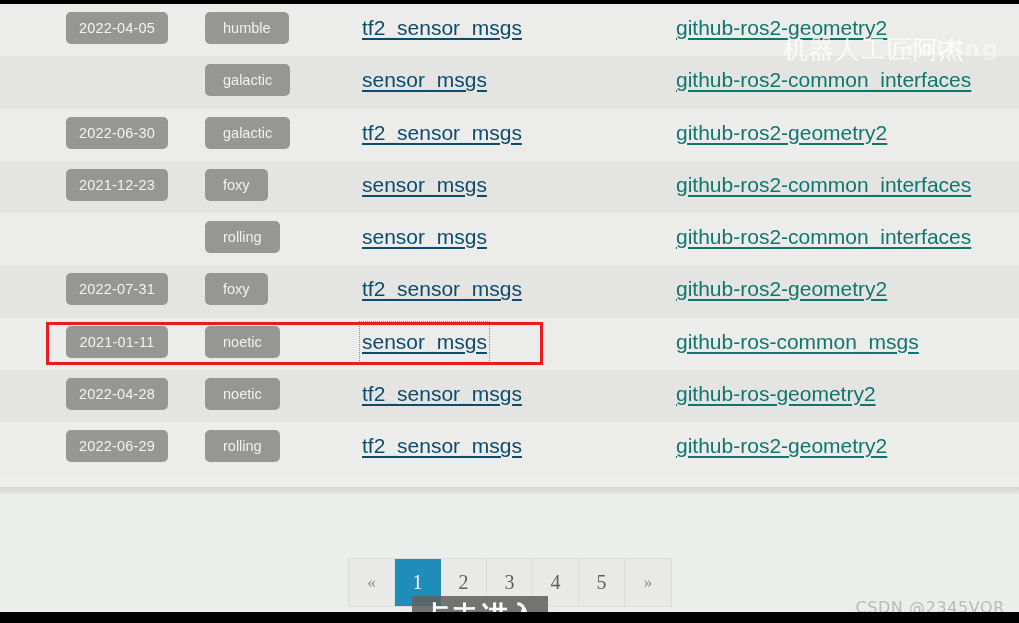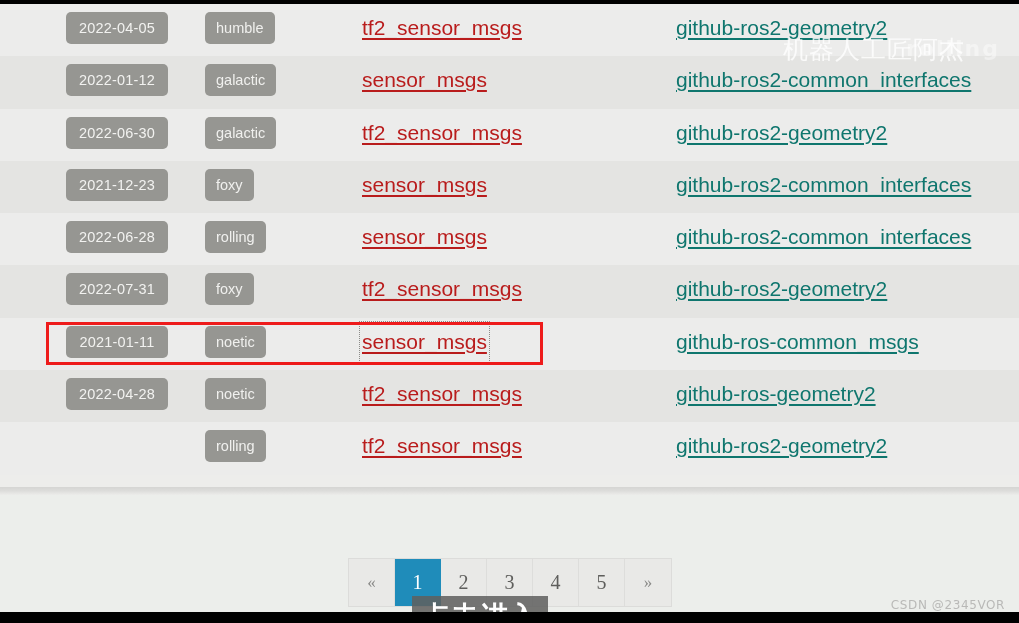--- a/index.html
+++ b/index.html
@@ -80,31 +80,31 @@
     position: absolute;
     left: 205px;
     top: 8px;
     height: 32px;
     line-height: 32px;
     text-align: center;
     border-radius: 5px;
     background: #969692;
     color: #f0f0ee;
     font-size: 14.5px;
-    padding: 0 11px;
+    padding: 0 18px;
     box-sizing: border-box;
   }
   .cell-pkg {
     position: absolute;
     left: 362px;
     top: 6px;
     height: 36px;
     line-height: 36px;
     font-size: 21px;
-    color: #b91c1c;
+    color: #0c4a6e;
     text-decoration: underline;
     text-decoration-thickness: 1.5px;
     text-underline-offset: 3px;
     white-space: nowrap;
     cursor: pointer;
   }
   .cell-repo {
     position: absolute;
     left: 676px;
     top: 6px;
@@ -229,21 +229,21 @@
     letter-spacing: 2px;
     z-index: 24;
     font-weight: bold;
     font-family: "DejaVu Sans", sans-serif;
     pointer-events: none;
   }
   #watermark-csdn {
     position: absolute;
     right: 14px;
     top: 598px;
-    font-size: 12px;
+    font-size: 16px;
     color: #b9b9b7;
     letter-spacing: 0.6px;
     z-index: 55;
     font-family: "DejaVu Sans", sans-serif;
     pointer-events: none;
   }
 </style>
 </head>
 <body>
 
@@ -254,42 +254,40 @@
   <div id="table">
 
     <div class="row odd">
       <div class="cell-date">2022-04-05</div>
       <div class="cell-distro">humble</div>
       <div class="cell-pkg">tf2_sensor_msgs</div>
       <div class="cell-repo">github-ros2-geometry2</div>
     </div>
 
     <div class="row even">
-      <div class="cell-date">2022-01-12</div>
       <div class="cell-distro">galactic</div>
       <div class="cell-pkg">sensor_msgs</div>
       <div class="cell-repo">github-ros2-common_interfaces</div>
     </div>
 
     <div class="row odd">
       <div class="cell-date">2022-06-30</div>
       <div class="cell-distro">galactic</div>
       <div class="cell-pkg">tf2_sensor_msgs</div>
       <div class="cell-repo">github-ros2-geometry2</div>
     </div>
 
     <div class="row even">
       <div class="cell-date">2021-12-23</div>
       <div class="cell-distro">foxy</div>
       <div class="cell-pkg">sensor_msgs</div>
       <div class="cell-repo">github-ros2-common_interfaces</div>
     </div>
 
     <div class="row odd">
-      <div class="cell-date">2022-06-28</div>
       <div class="cell-distro">rolling</div>
       <div class="cell-pkg">sensor_msgs</div>
       <div class="cell-repo">github-ros2-common_interfaces</div>
     </div>
 
     <div class="row even">
       <div class="cell-date">2022-07-31</div>
       <div class="cell-distro">foxy</div>
       <div class="cell-pkg">tf2_sensor_msgs</div>
       <div class="cell-repo">github-ros2-geometry2</div>
@@ -303,20 +301,21 @@
     </div>
 
     <div class="row even">
       <div class="cell-date">2022-04-28</div>
       <div class="cell-distro">noetic</div>
       <div class="cell-pkg">tf2_sensor_msgs</div>
       <div class="cell-repo">github-ros-geometry2</div>
     </div>
 
     <div class="row odd">
+      <div class="cell-date">2022-06-29</div>
       <div class="cell-distro">rolling</div>
       <div class="cell-pkg">tf2_sensor_msgs</div>
       <div class="cell-repo">github-ros2-geometry2</div>
     </div>
 
   </div>
 
   <div id="redbox"></div>
 
   <div id="divider"></div>

